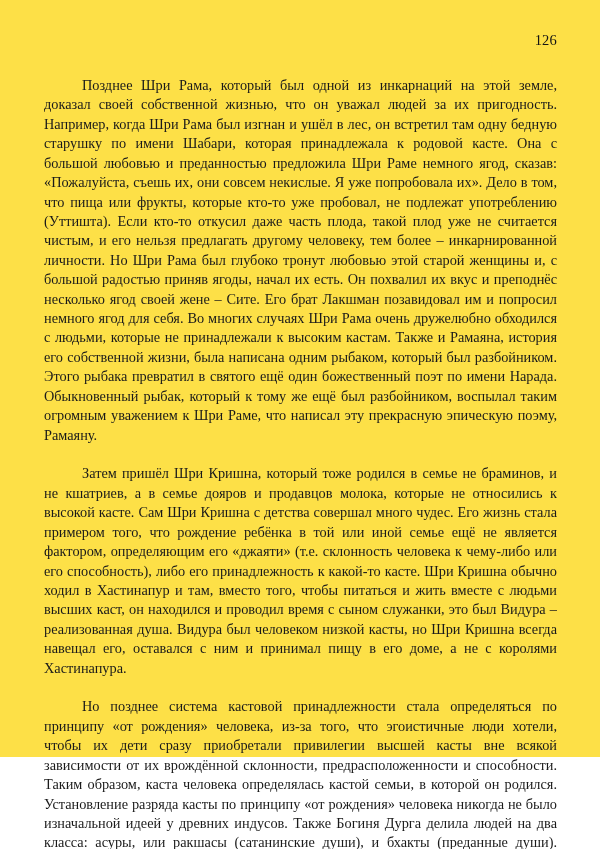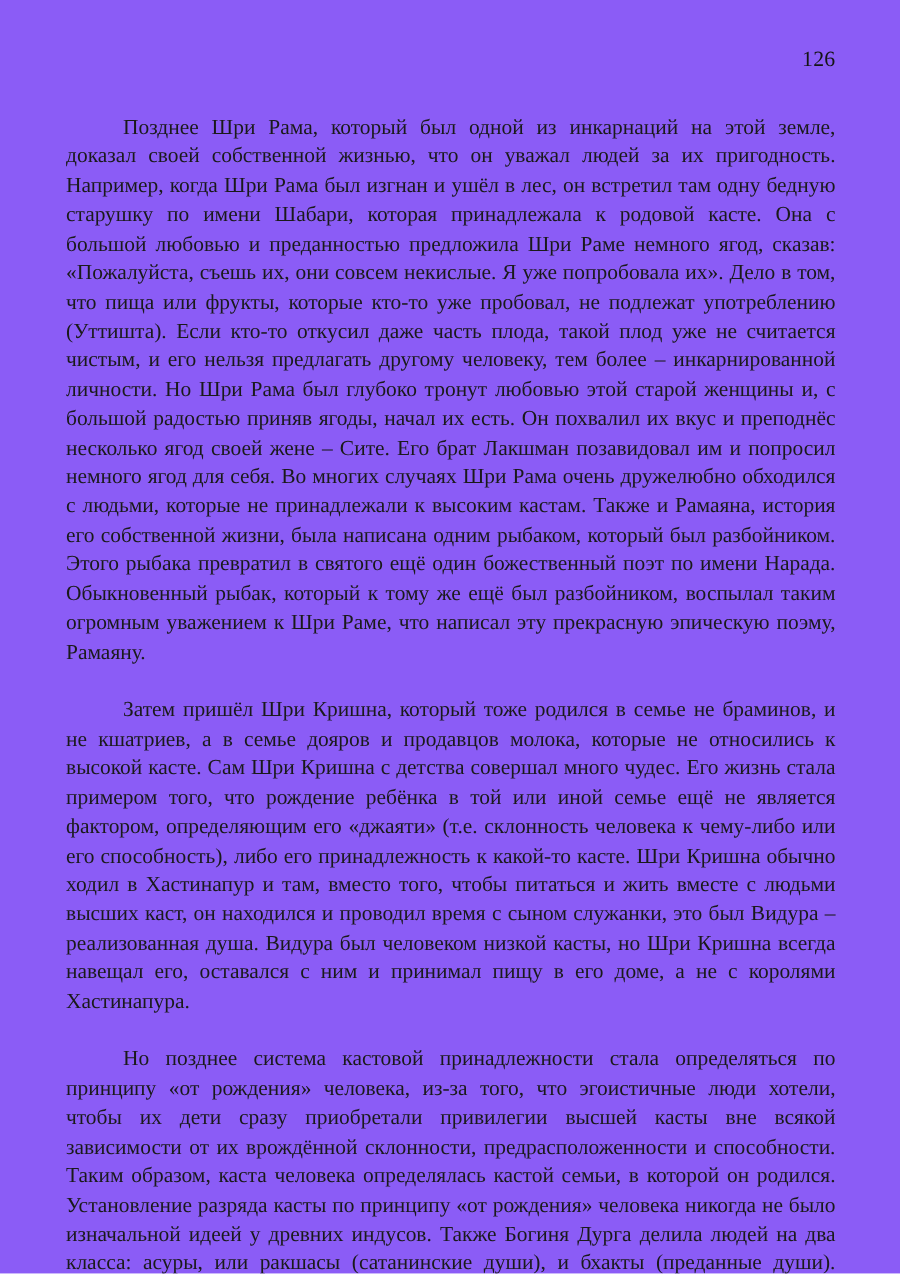--- a/index.html
+++ b/index.html
@@ -10,22 +10,22 @@
   body {
     width: 600px;
     height: 849px;
     overflow: hidden;
     font-family: "Liberation Serif", "DejaVu Serif", serif;
     color: #1a1a1a;
   }
   .page {
     position: relative;
     width: 600px;
-    height: 849px;
-    background: #8b5cf6;
+    height: 757px;
+    background: #fde047;
     box-sizing: border-box;
   }
   .page-number {
     position: absolute;
     top: 33px;
     right: 43px;
     font-size: 14.5px;
     line-height: 1;
     color: #141414;
     letter-spacing: 0.2px;

